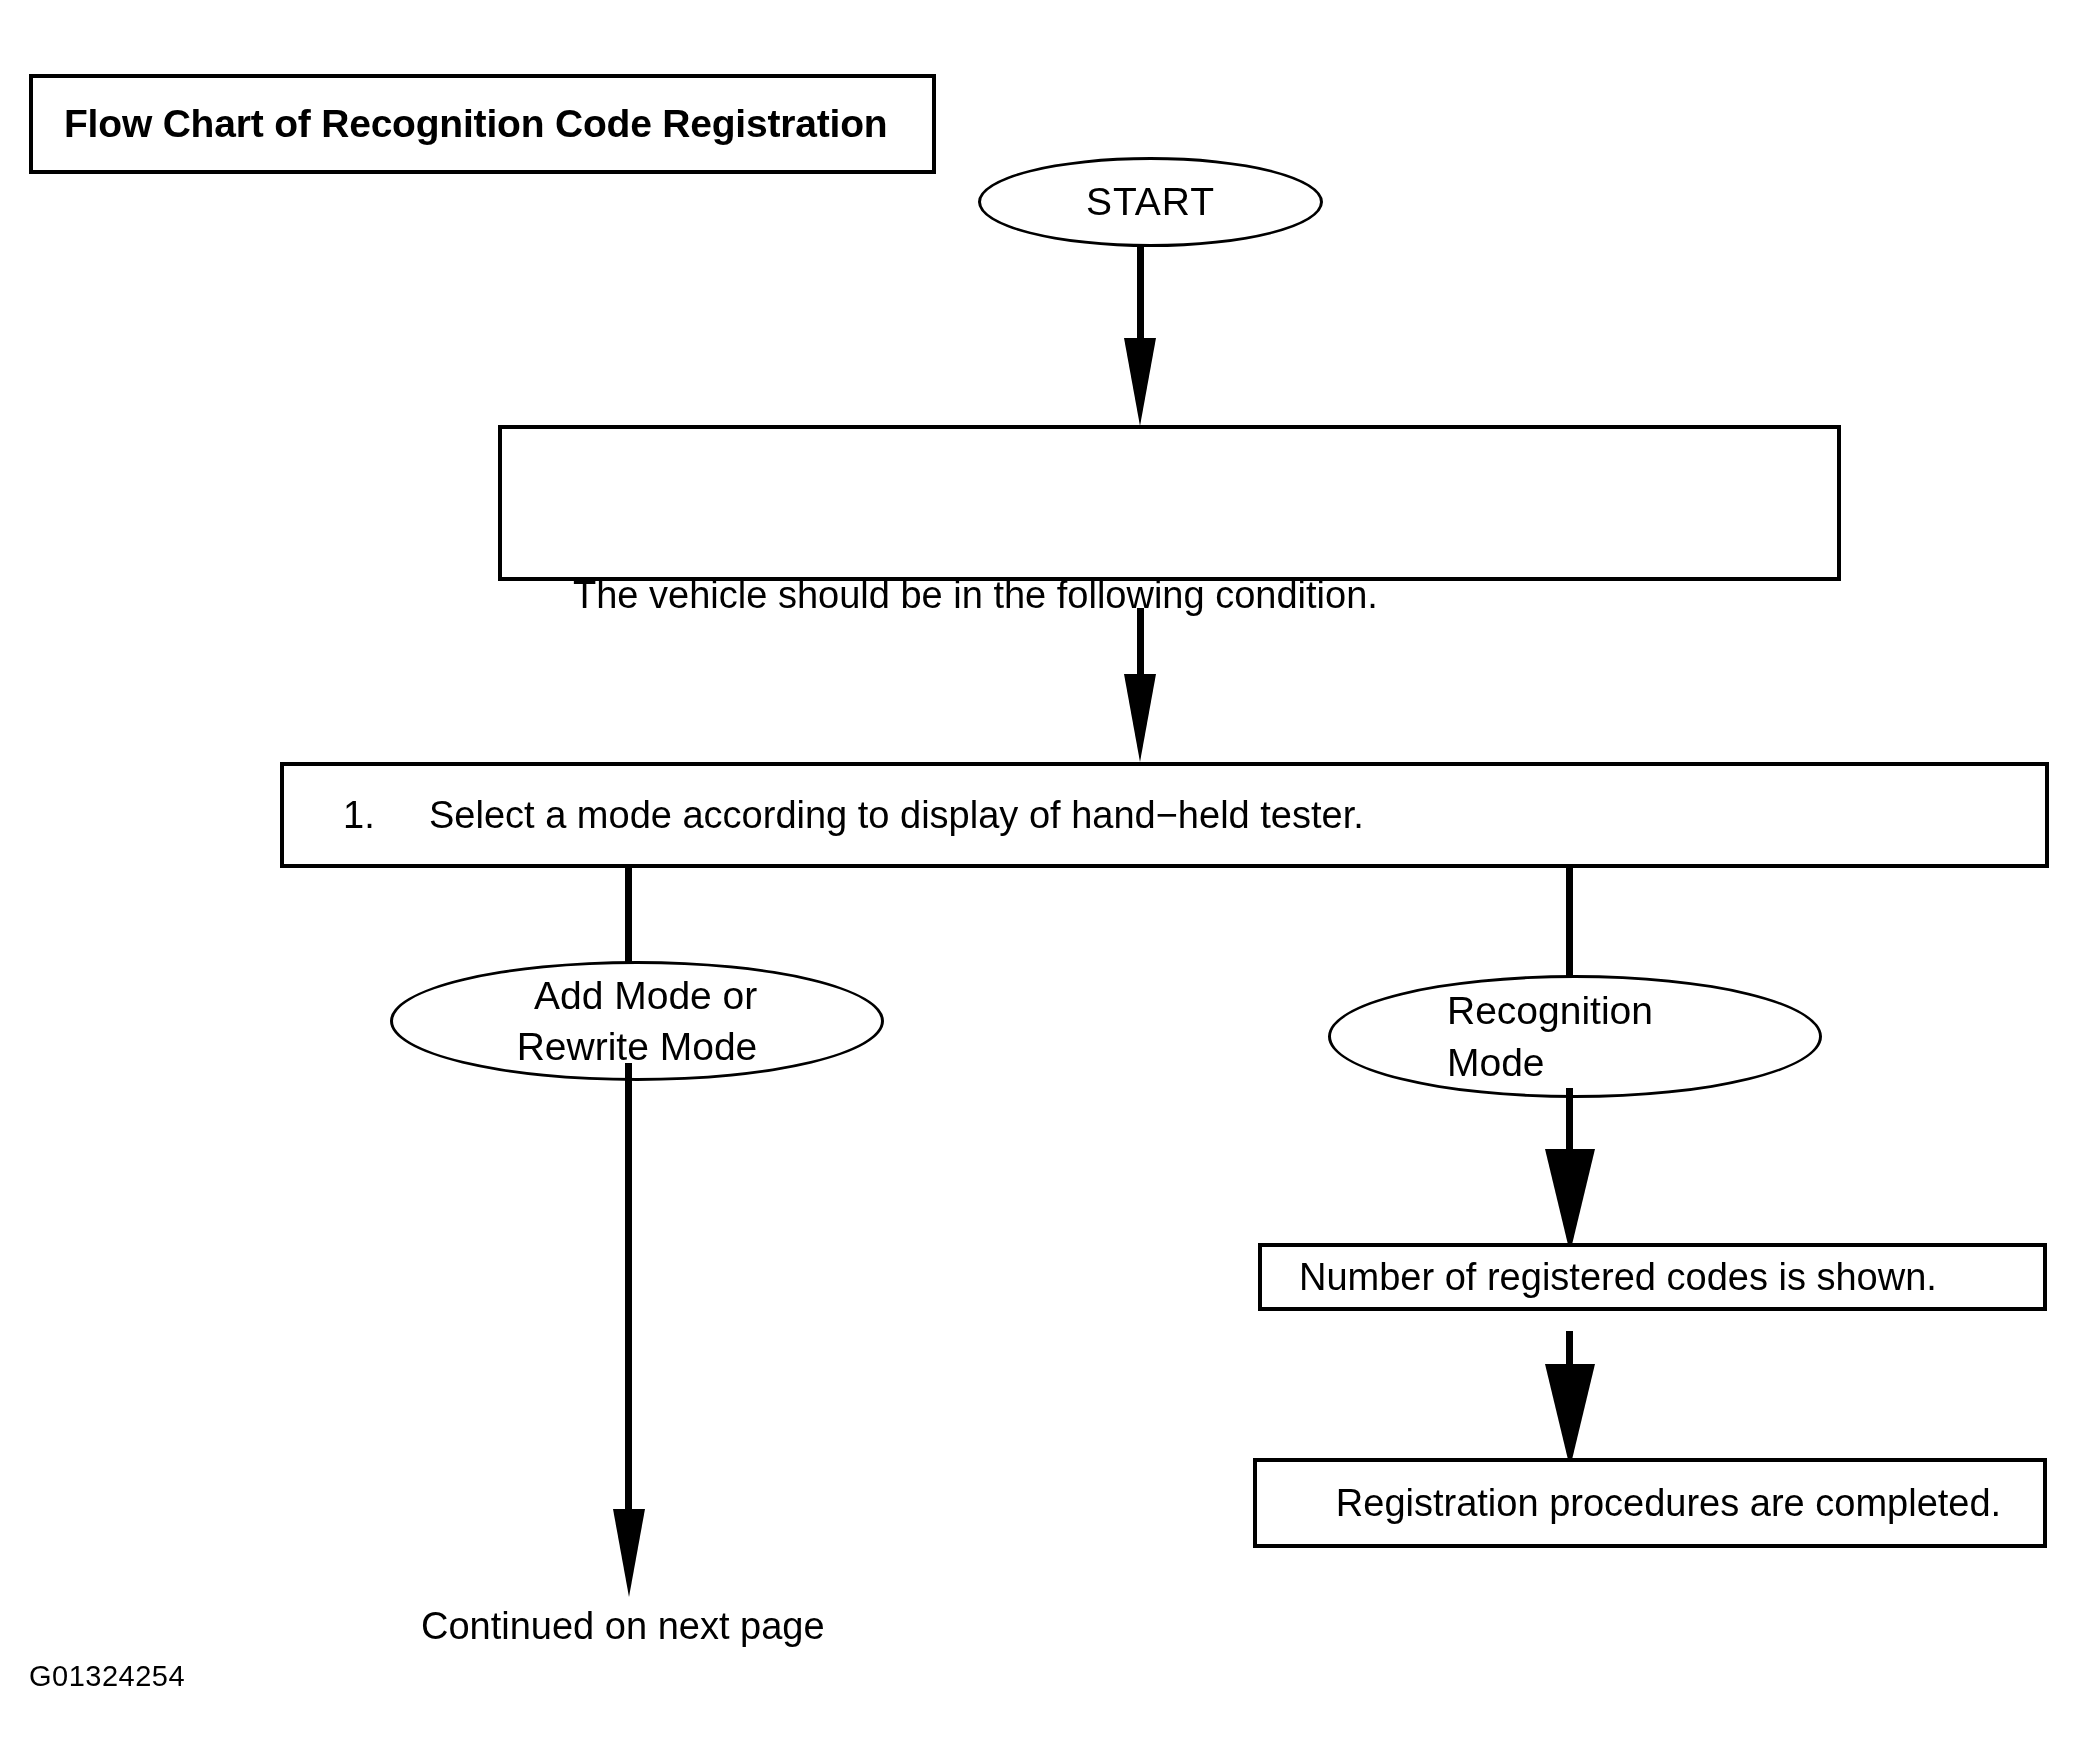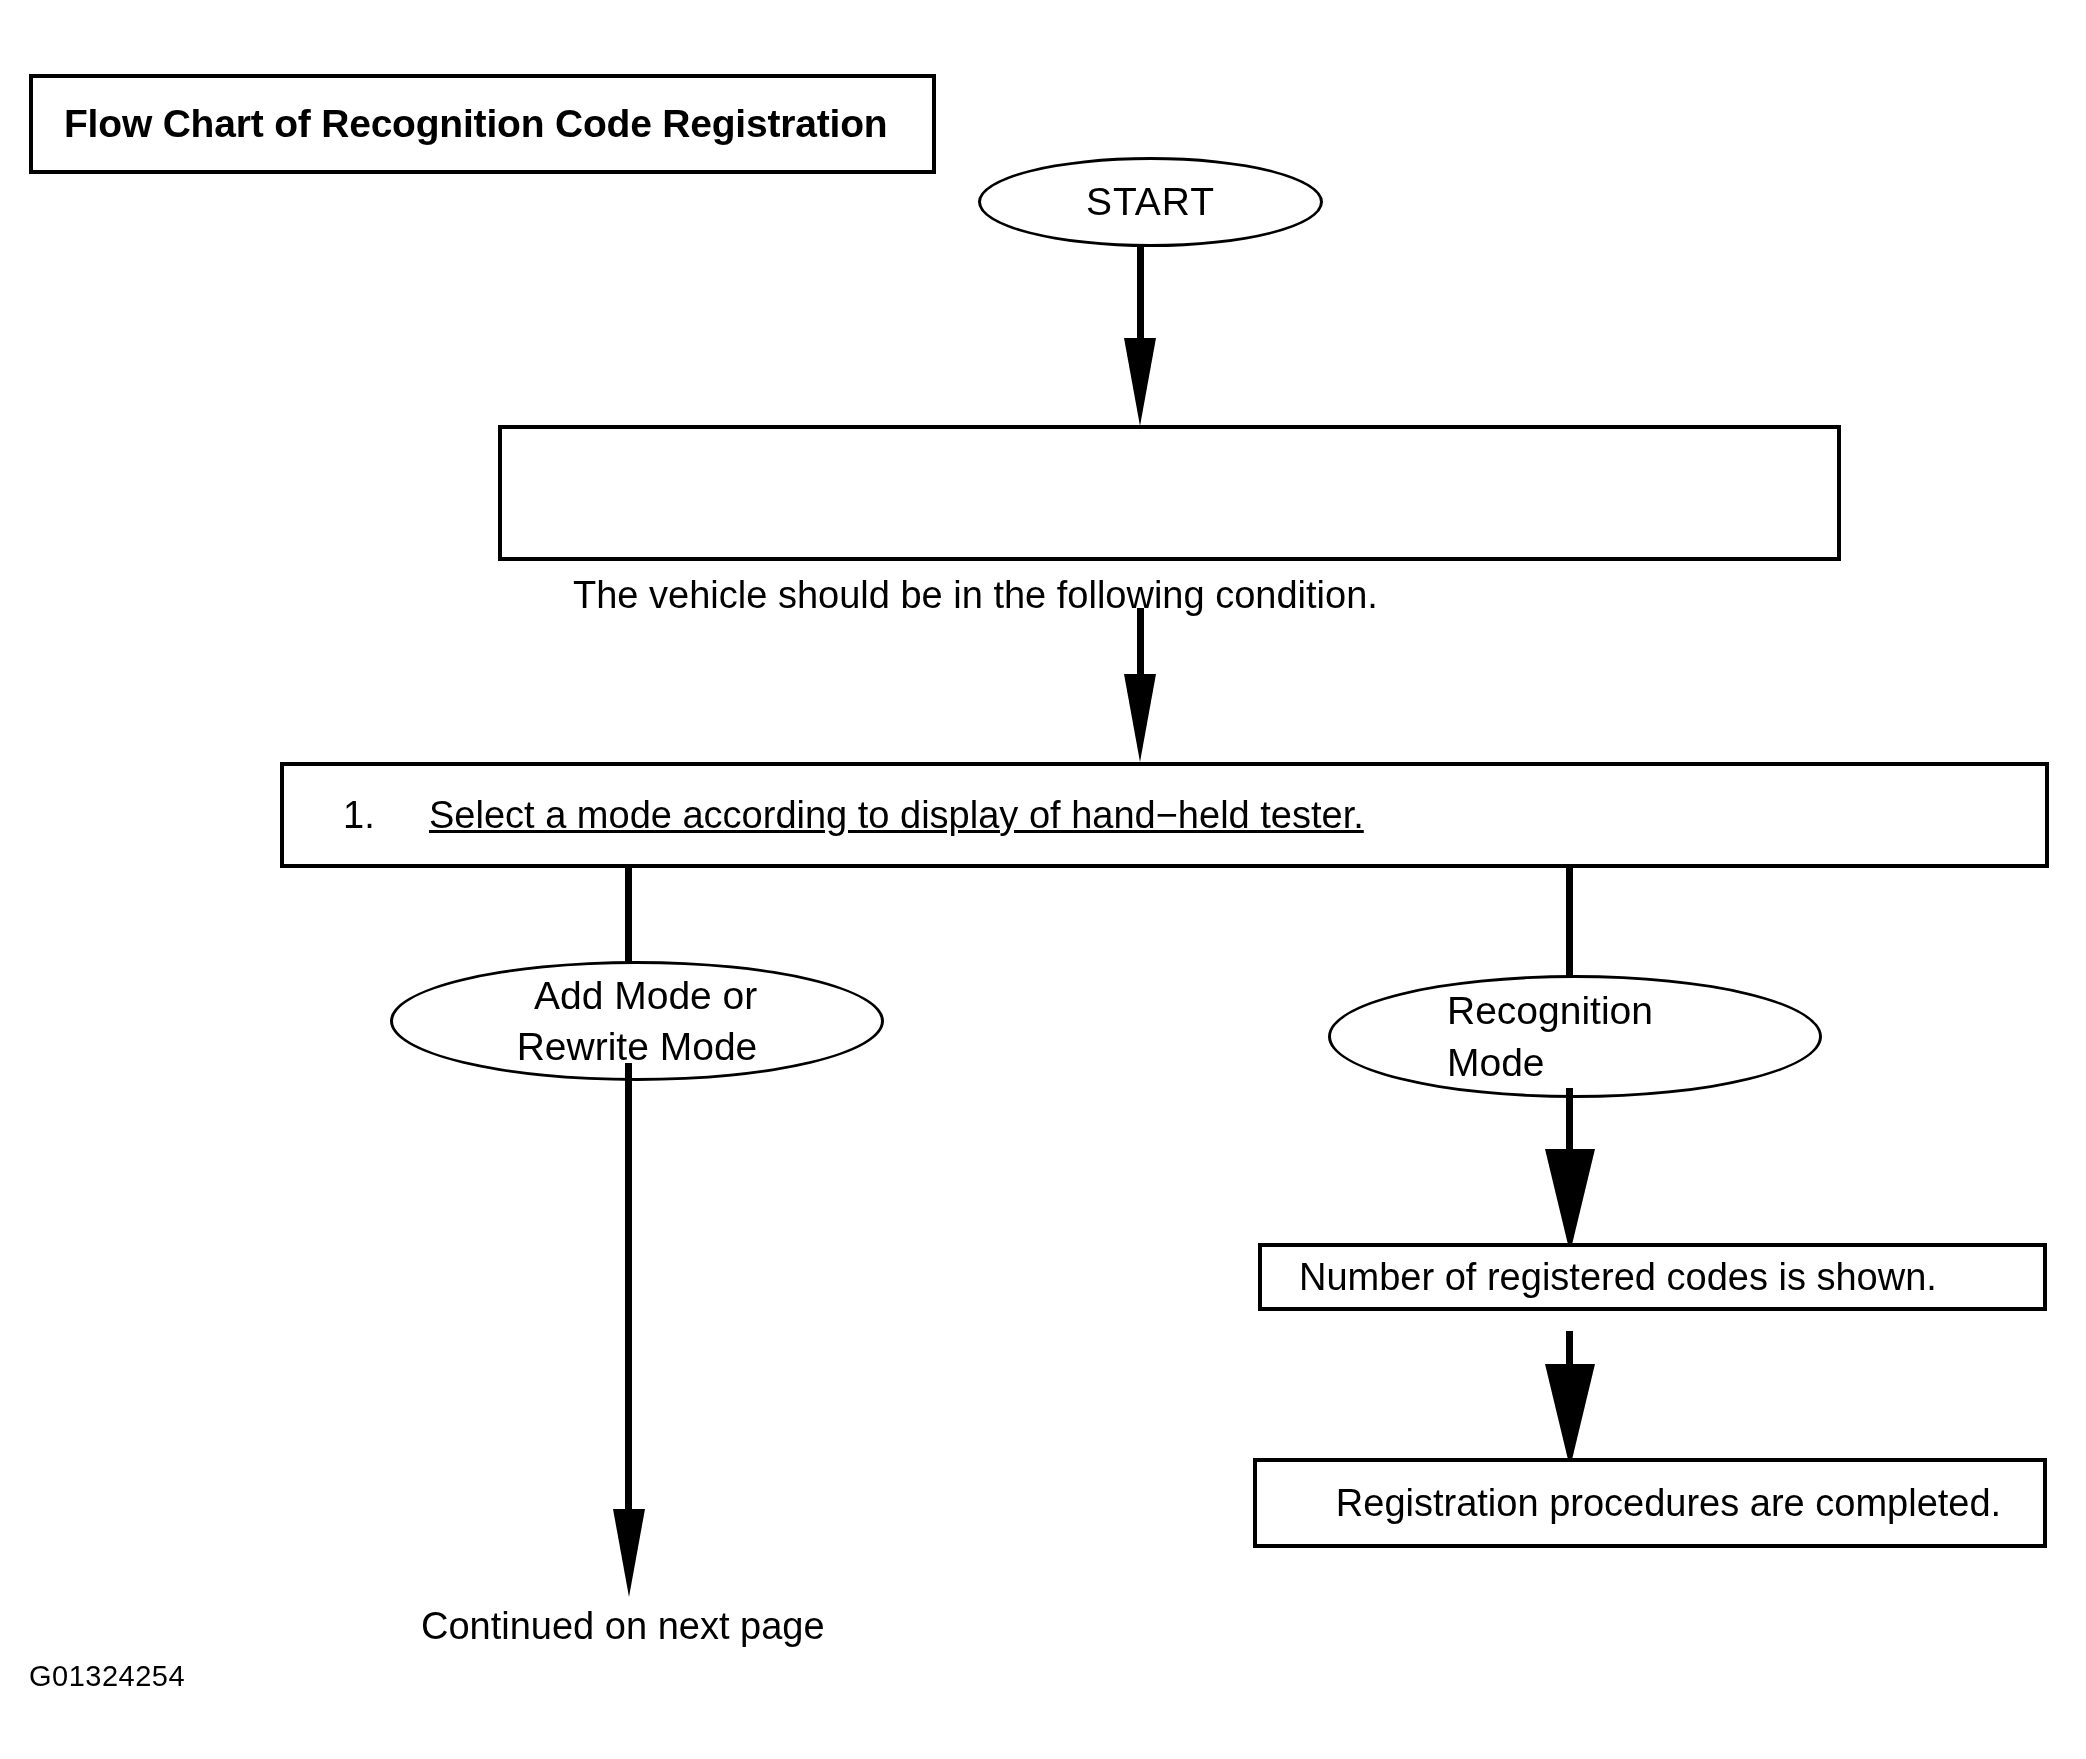--- a/index.html
+++ b/index.html
@@ -51,21 +51,21 @@
   .proc-text {
     font-size: 38px;
     line-height: 1.38;
     white-space: pre;
   }
 
   #box-condition {
     left: 498px;
     top: 425px;
     width: 1343px;
-    height: 136px;
+    height: 156px;
     padding-left: 71px;
     display: block;
   }
   #box-condition .proc-text { padding-top: 35px; }
   .bullet-row { display: flex; align-items: center; }
   .bullet-dot {
     display: inline-block;
     width: 25.5px;
     height: 25.5px;
     border-radius: 50%;
@@ -76,21 +76,21 @@
   }
 
   #box-step1 {
     left: 280px;
     top: 762px;
     width: 1769px;
     height: 106px;
     padding-left: 59px;
   }
   #box-step1 .step-num { font-size: 38px; width: 86px; display:inline-block; }
-  #box-step1 .step-label { font-size: 38px; text-decoration: underline; }
+  #box-step1 .step-label { font-size: 38px; }
 
   #box-count {
     left: 1258px;
     top: 1243px;
     width: 789px;
     height: 68px;
     padding-left: 37px;
   }
   #box-done {
     left: 1253px;

